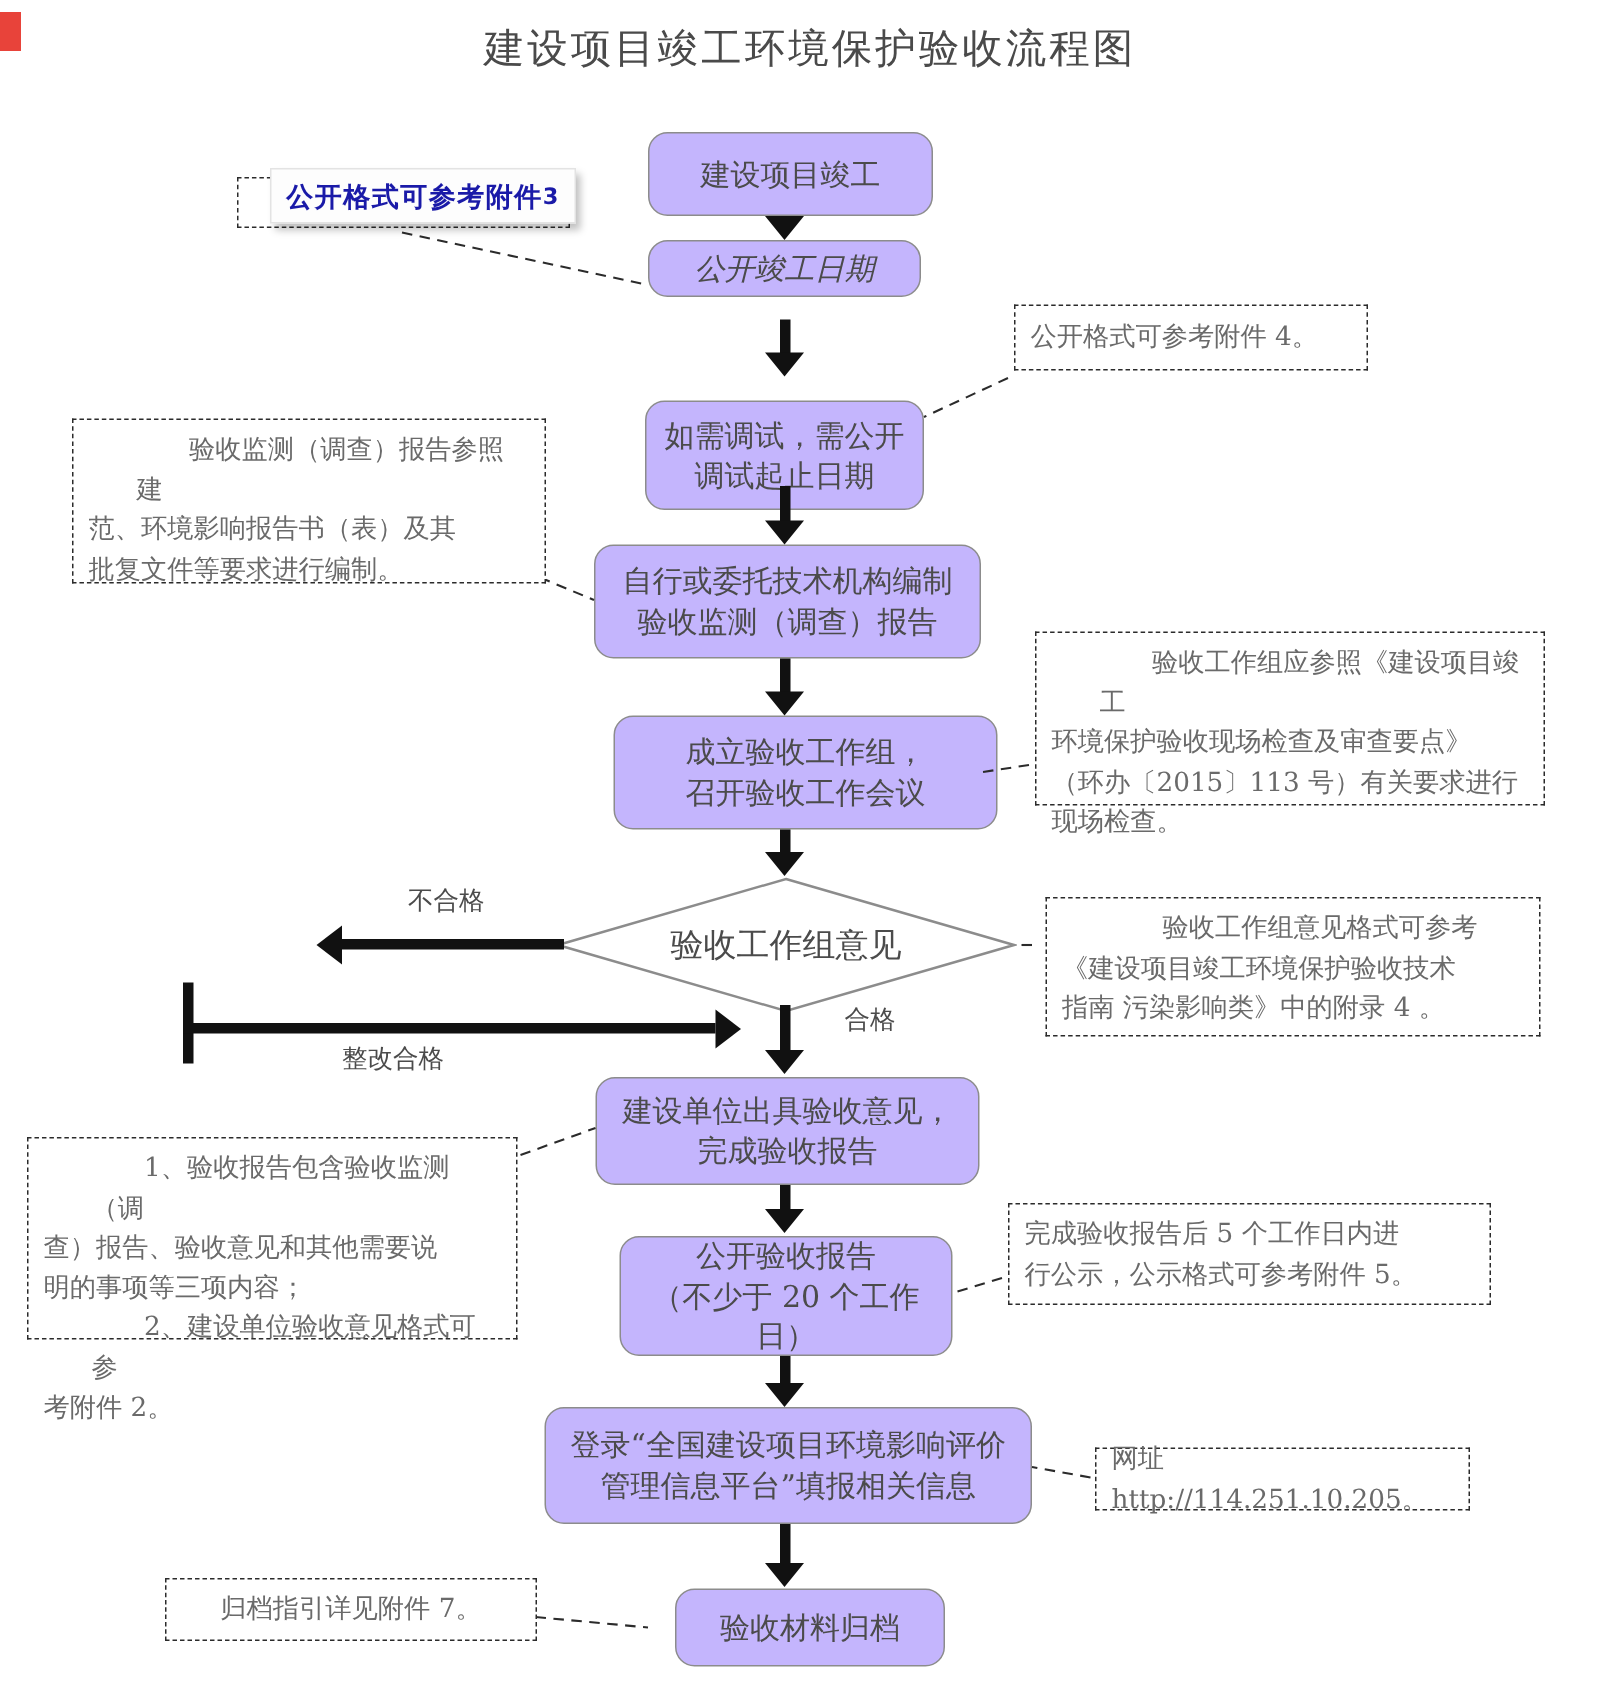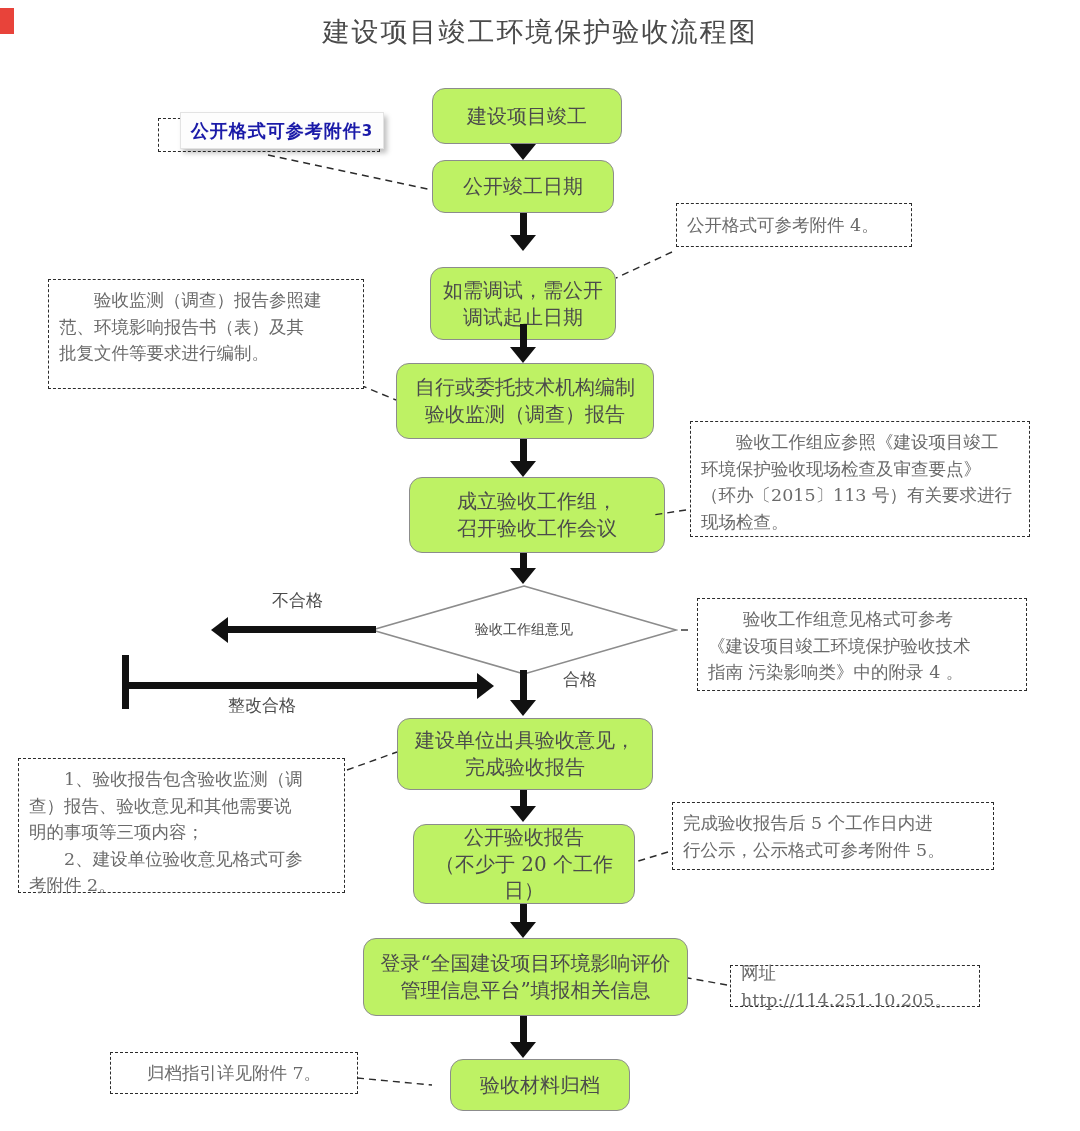--- a/index.html
+++ b/index.html
@@ -30,42 +30,42 @@
     left:0; top:8px;
     width:14px; height:26px;
     background:#e8433a;
   }
   
   .node{
     position:absolute;
     box-sizing:border-box;
     border:1.6px solid #8c8c8c;
     border-radius:13px;
-    background:#bef264;
+    background:#c4b5fd;
     display:flex;
     align-items:center;
     justify-content:center;
     text-align:center;
     font-size:20px;
     line-height:1.34;
     color:#4b4b4b;
     font-family:"DejaVu Serif","Liberation Serif",serif;
     padding:2px 8px;
   }
   .node span{display:block;}
   
   .diamond-wrap{
     position:absolute;
   }
   .diamond-wrap svg{display:block;}
   .diamond-label{
     position:absolute;
     left:0; top:0; width:100%; height:100%;
     display:flex; align-items:center; justify-content:center;
-    font-size:14px;
+    font-size:22px;
     color:#4b4b4b;
     font-family:"DejaVu Serif","Liberation Serif",serif;
     pointer-events:none;
   }
   
   .vline{
     position:absolute;
     width:7px;
     background:#111111;
   }
@@ -109,21 +109,21 @@
     box-sizing:border-box;
     border:1.4px dashed #2b2b2b;
     background:#ffffff;
     font-size:17.5px;
     line-height:1.52;
     color:#6a6a6a;
     font-family:"DejaVu Serif","Liberation Serif",serif;
     padding:7px 10px 6px 10px;
   }
   .note p{margin:0;}
-  .note .indent{text-indent:2em;}
+  .note .indent{text-indent:2em;margin-left:32px;}
   
   .note-blue{
     position:absolute;
     box-sizing:border-box;
     border:1.4px dashed #2b2b2b;
     background:#ffffff;
   }
   .blue-plate{
     position:absolute;
     box-sizing:border-box;
@@ -148,21 +148,21 @@
 <div id="page">
 
   <div class="corner-mark"></div>
 
   <div class="title">建设项目竣工环境保护验收流程图</div>
 
   <div class="node" style="left:432px;top:88px;width:190px;height:56px;">
     <span>建设项目竣工</span>
   </div>
 
-  <div class="node" style="left:432px;top:160px;width:182px;height:53px;">
+  <div class="node" style="left:432px;top:160px;width:182px;height:38px;font-style:italic;">
     <span>公开竣工日期</span>
   </div>
 
   <div class="node" style="left:430px;top:267px;width:186px;height:73px;flex-direction:column;">
     <span>如需调试，需公开</span>
     <span>调试起止日期</span>
   </div>
 
   <div class="node" style="left:396px;top:363px;width:258px;height:76px;flex-direction:column;">
     <span>自行或委托技术机构编制</span>

